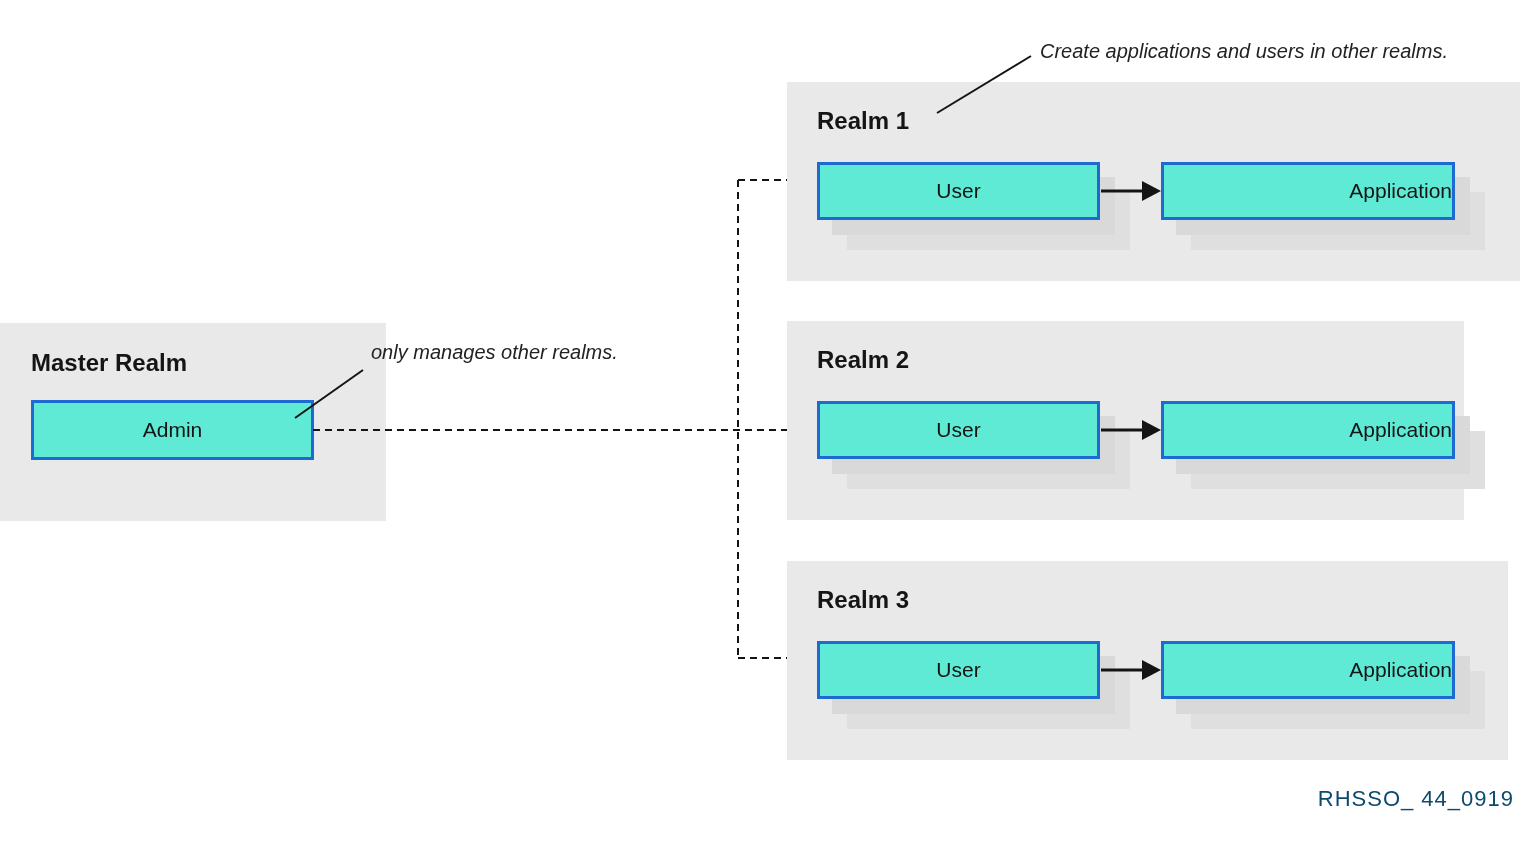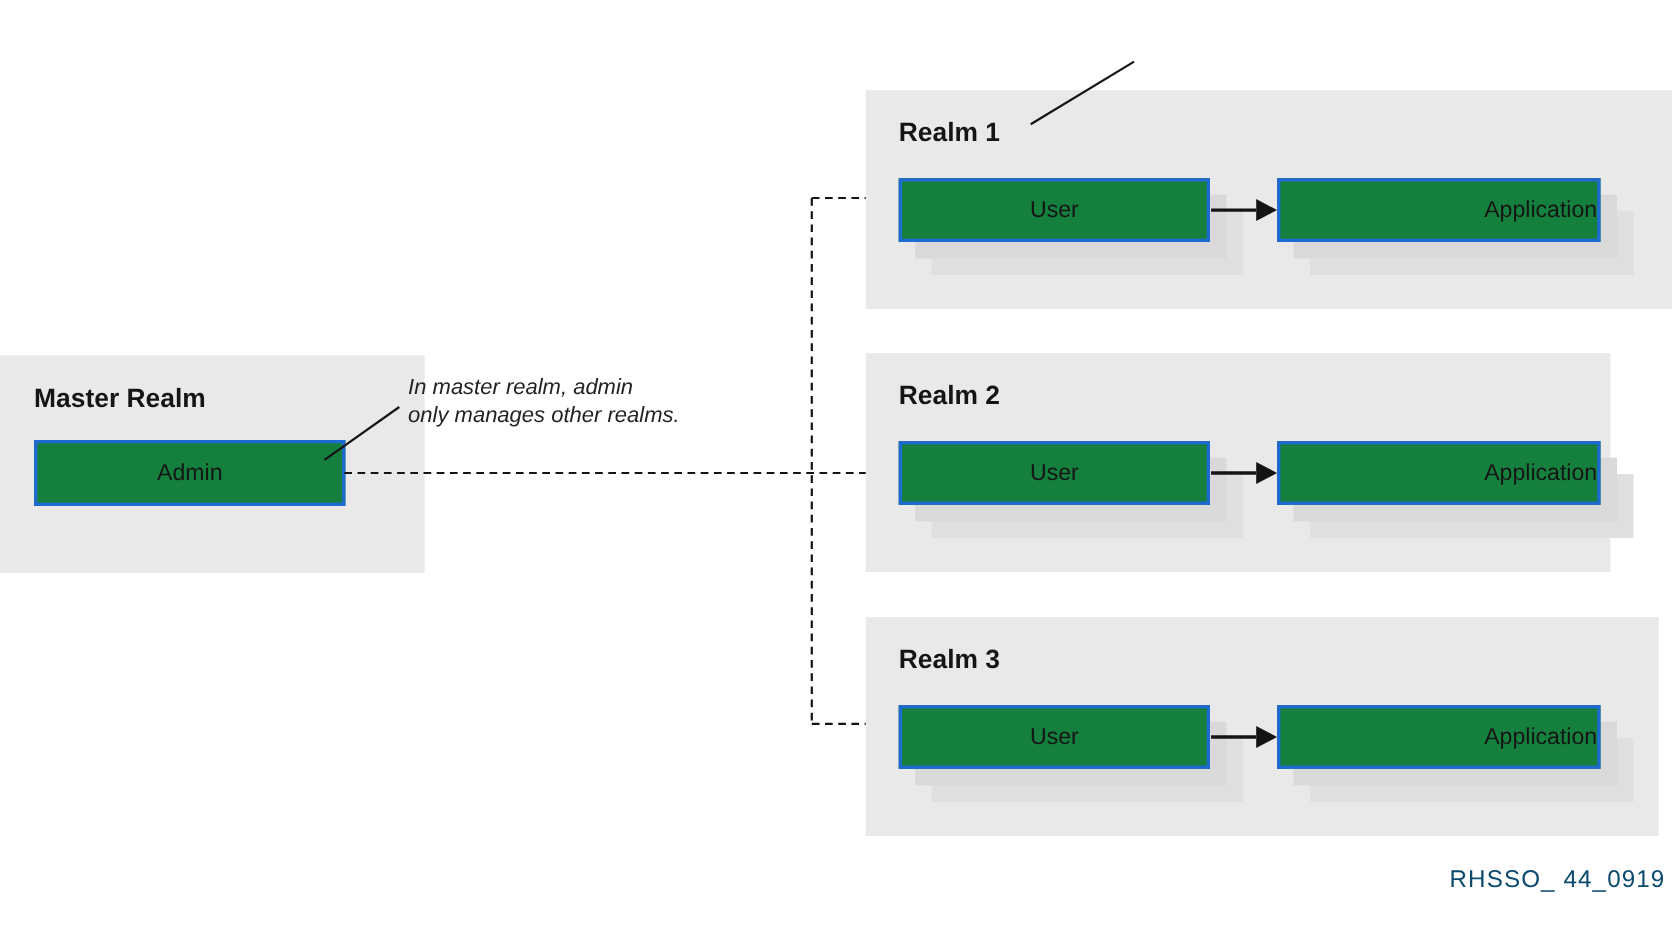--- a/index.html
+++ b/index.html
@@ -34,21 +34,21 @@
     font-weight: bold;
     color: #151515;
     white-space: nowrap;
   }
   .panel.master .panel-title { left: 31px; top: 26px; }
 
   
   .node {
     position: absolute;
     box-sizing: border-box;
-    background: #15803d;
+    background: #5eead4;
     border: 3px solid #1e69d2;
     display: flex;
     align-items: center;
     justify-content: center;
     font-size: 21px;
     color: #151515;
     white-space: nowrap;
   }
   .node.admin { left: 31px;  top: 77px; width: 283px; height: 60px; }
   .node.user  { left: 30px;  top: 80px; width: 283px; height: 58px; }
@@ -170,20 +170,20 @@
     <div class="node user">
       <span>User</span>
     </div>
     <div class="echo app-2"></div>
     <div class="echo app-1"></div>
     <div class="node app">
       <span>Application</span>
     </div>
   </div>
 
+  <div class="annotation top">Create applications and users in other realms.</div>
   <div class="annotation master">
-    <div>In master realm, admin</div>
     <div>only manages other realms.</div>
   </div>
 
   <div class="watermark">RHSSO_ 44_0919</div>
 
 </div>
 
 </body></html>

